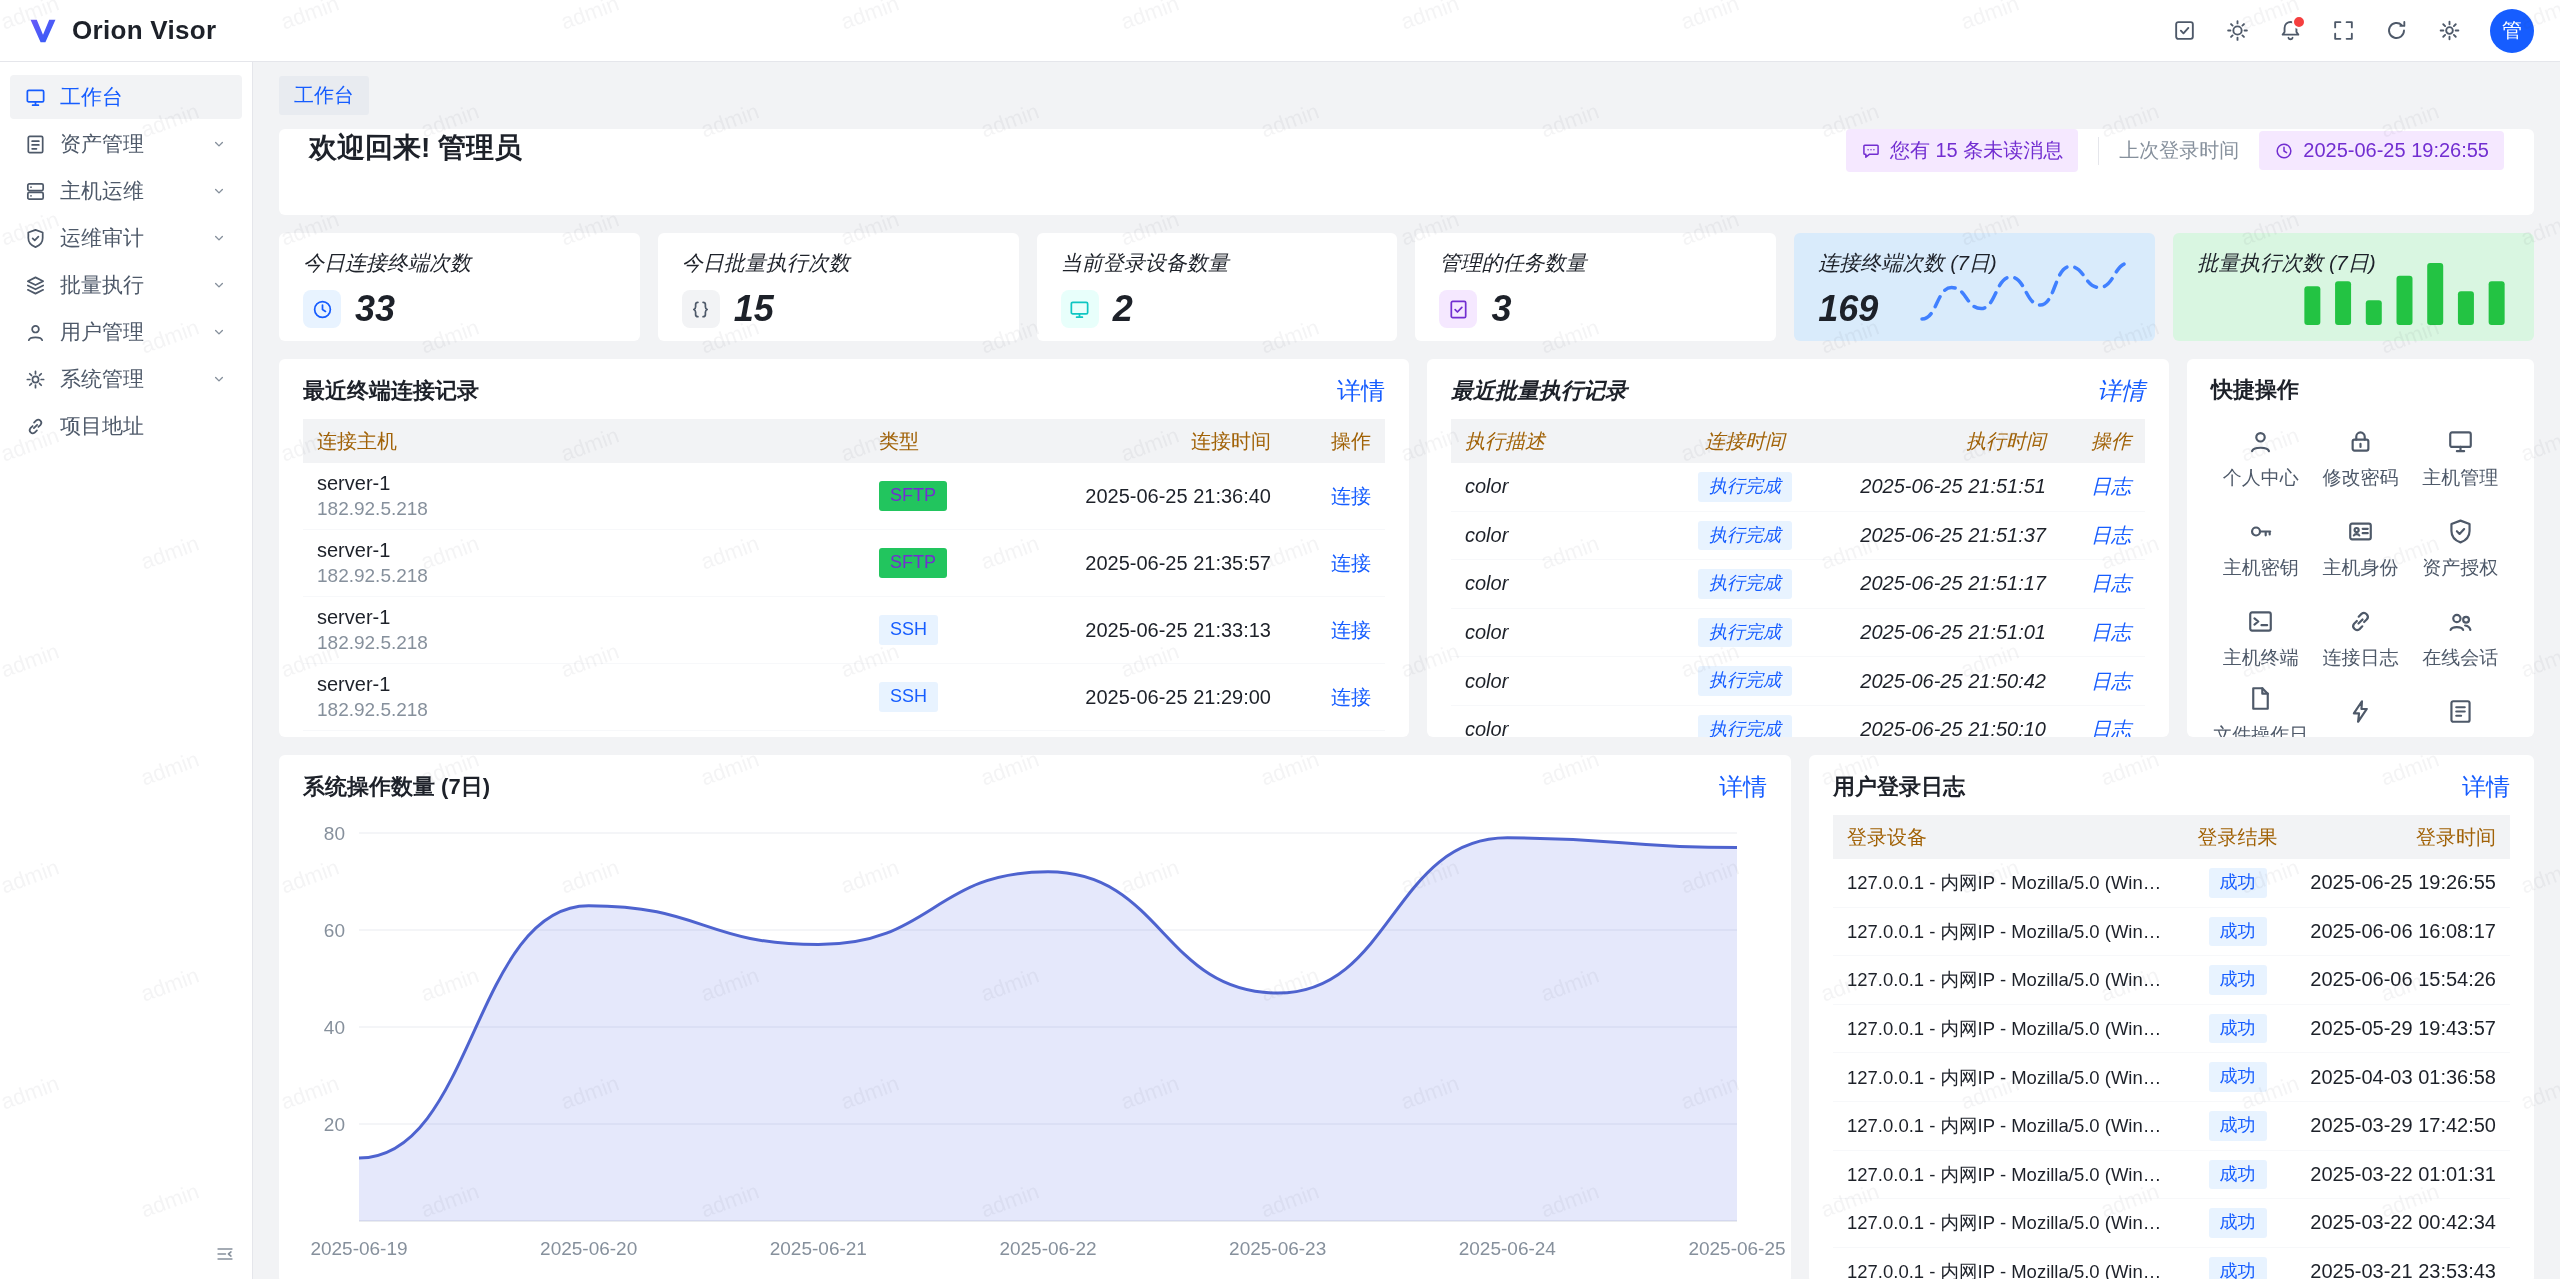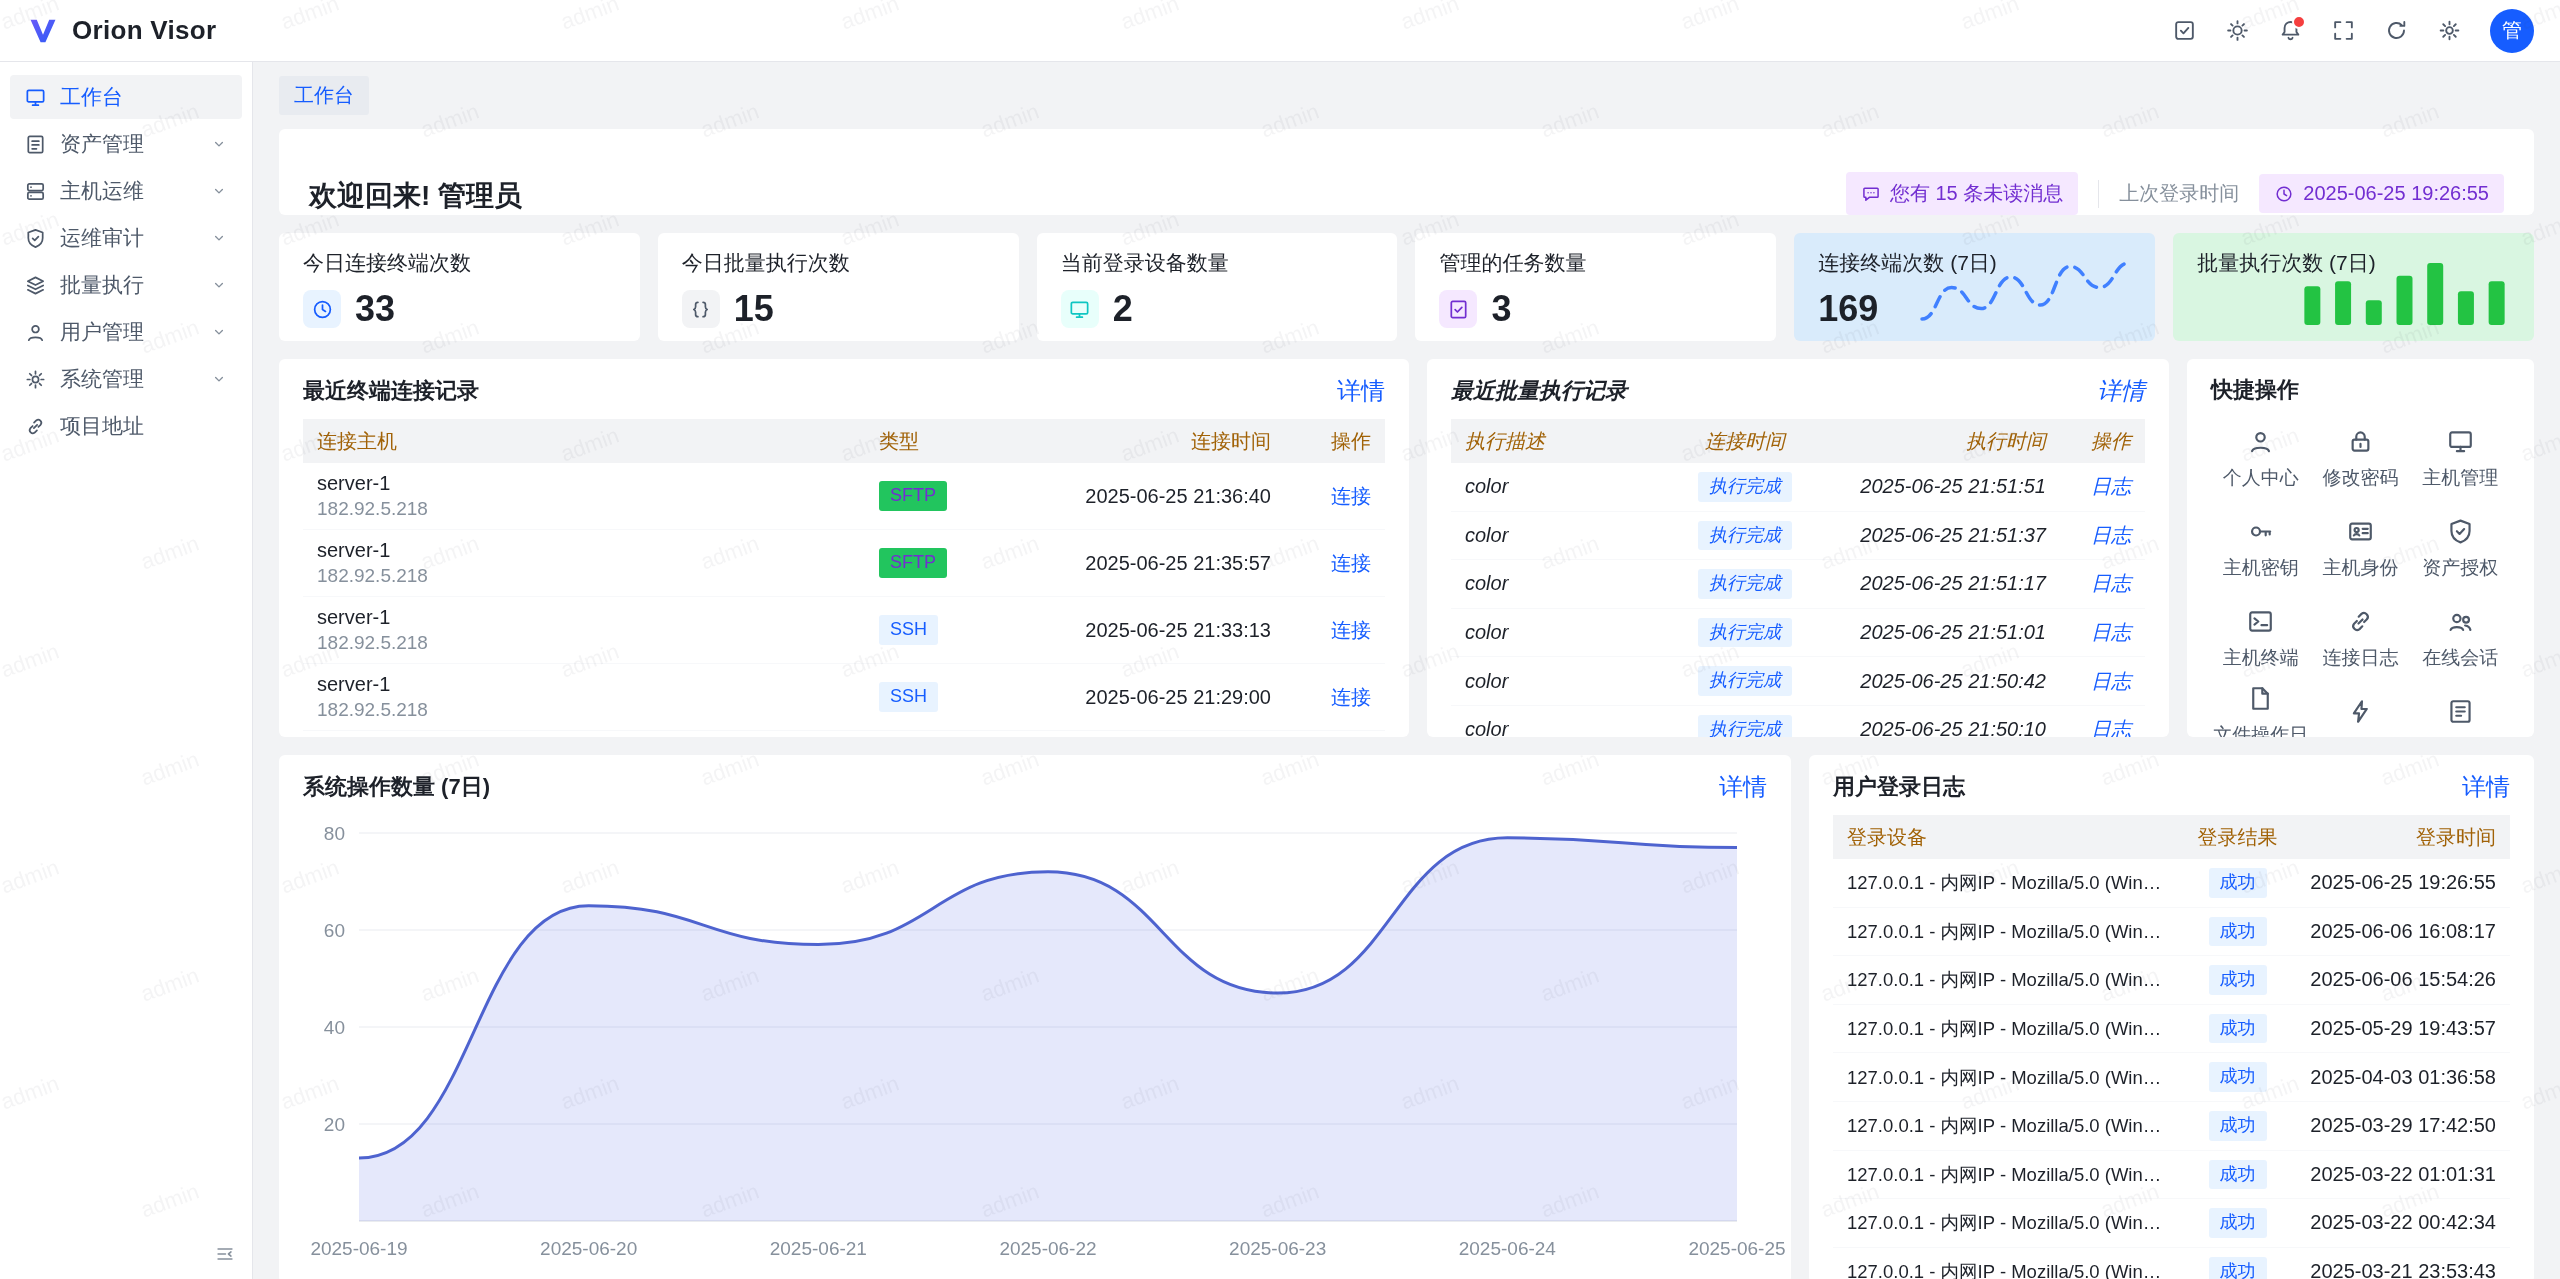--- a/index.html
+++ b/index.html
@@ -41,32 +41,32 @@
   .collapse-btn { position:absolute; bottom:14px; right:16px; color:#86909c; cursor:pointer; }
   .collapse-btn svg { width:22px; height:22px; }
 
   .main { flex:1; padding:14px 26px 0; overflow:hidden; }
 
   .breadcrumb-chip { display:inline-flex; align-items:center; padding:6px 15px; background:#e8ebf0;
     border-radius:3px; font-size:20px; color:#165dff; cursor:pointer; }
 
   
   .welcome-card { margin-top:14px; background:#fff; border-radius:6px; height:86px;
-    display:flex; align-items:flex-end; justify-content:space-between; padding:0 30px; }
+    display:flex; align-items:flex-start; justify-content:space-between; padding:0 30px; }
   .welcome-title { font-size:28px; font-weight:600; }
   .welcome-right { display:flex; align-items:center; gap:20px; }
   .ptag { display:inline-flex; align-items:center; gap:9px; background:#f5e8ff; color:#722ed1;
     padding:8px 15px; border-radius:4px; font-size:20px; }
   .ptag svg { width:20px; height:20px; }
   .v-divider { width:1px; height:28px; background:#e5e6eb; }
   .muted-label { color:#86909c; font-size:20px; }
 
   
   .stats-row { margin-top:18px; display:flex; gap:18px; }
-  .stat-card { flex:1; background:#fff; border-radius:6px; height:108px; padding:16px 24px; position:relative; overflow:hidden; }
+  .stat-card { flex:1; background:#fff; border-radius:6px; height:108px; padding:16px 24px; position:relative; overflow:hidden;font-style:italic; }
   .stat-card.blue { background:#d9ebfb; }
   .stat-card.green { background:#d9f6e1; }
   .stat-label { font-size:21px; font-weight:500; color:#1d2129; }
   .stat-value-row { margin-top:11px; display:flex; align-items:center; gap:14px; }
   .stat-icon { width:38px; height:38px; border-radius:8px; display:flex; align-items:center; justify-content:center; }
   .stat-icon svg { width:23px; height:23px; }
   .ic-blue   { background:#e8f3ff; color:#165dff; }
   .ic-gray   { background:#f2f3f5; color:#4e5969; }
   .ic-cyan   { background:#e8fffb; color:#0fc6c2; }
   .ic-purple { background:#f5e8ff; color:#722ed1; }

